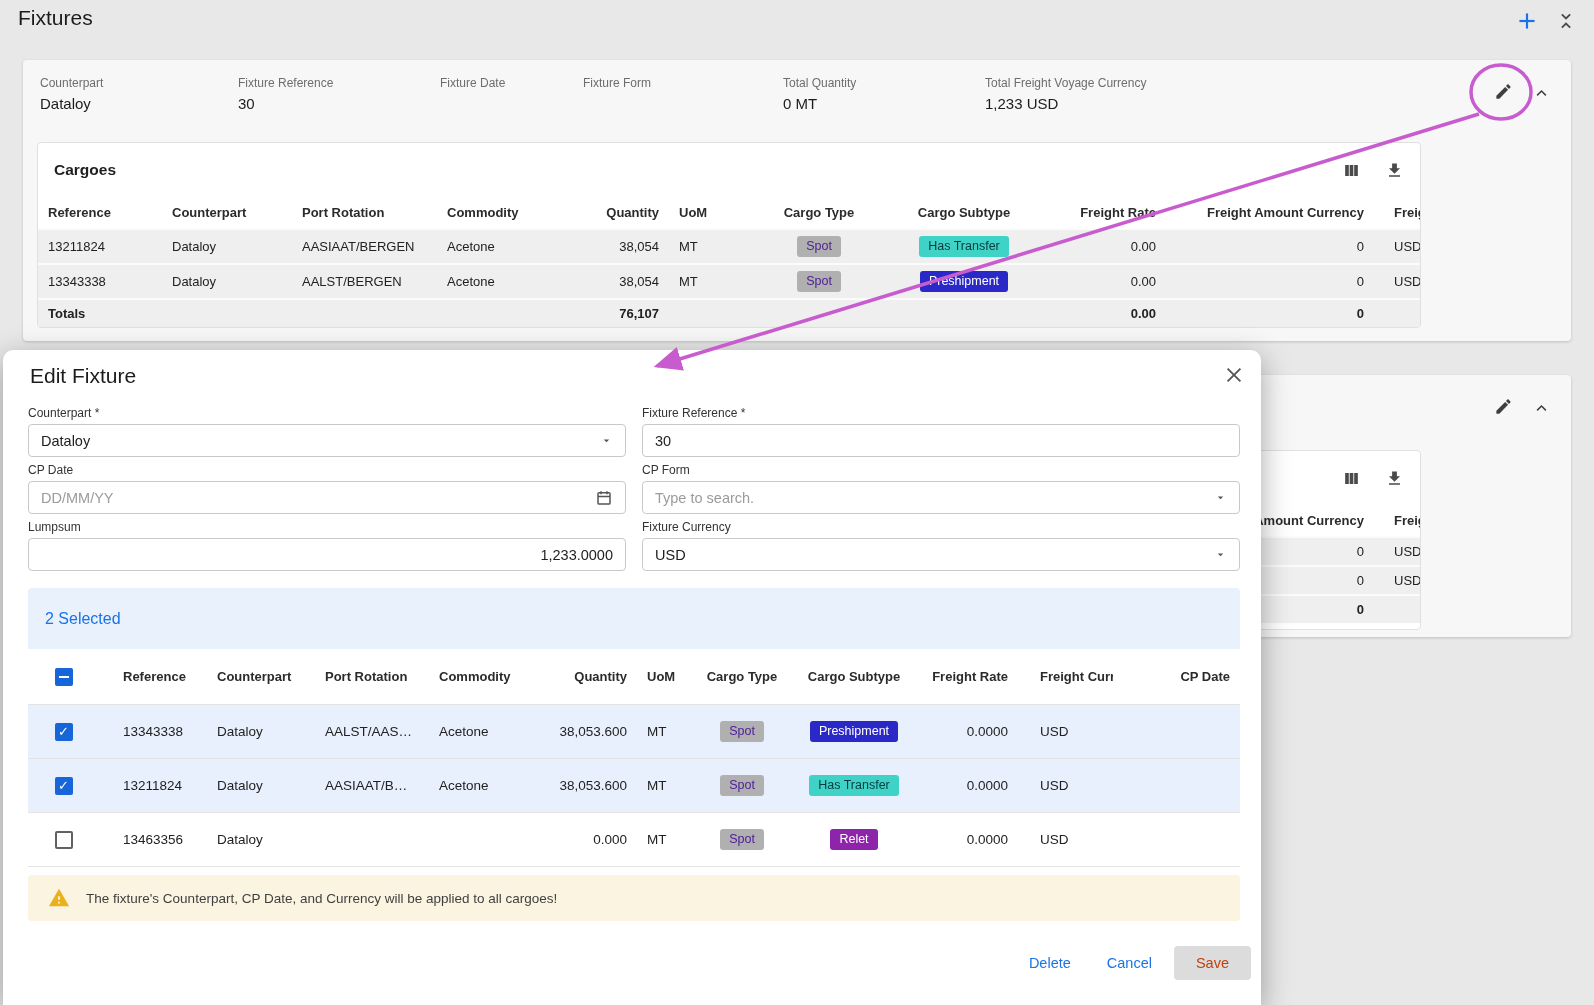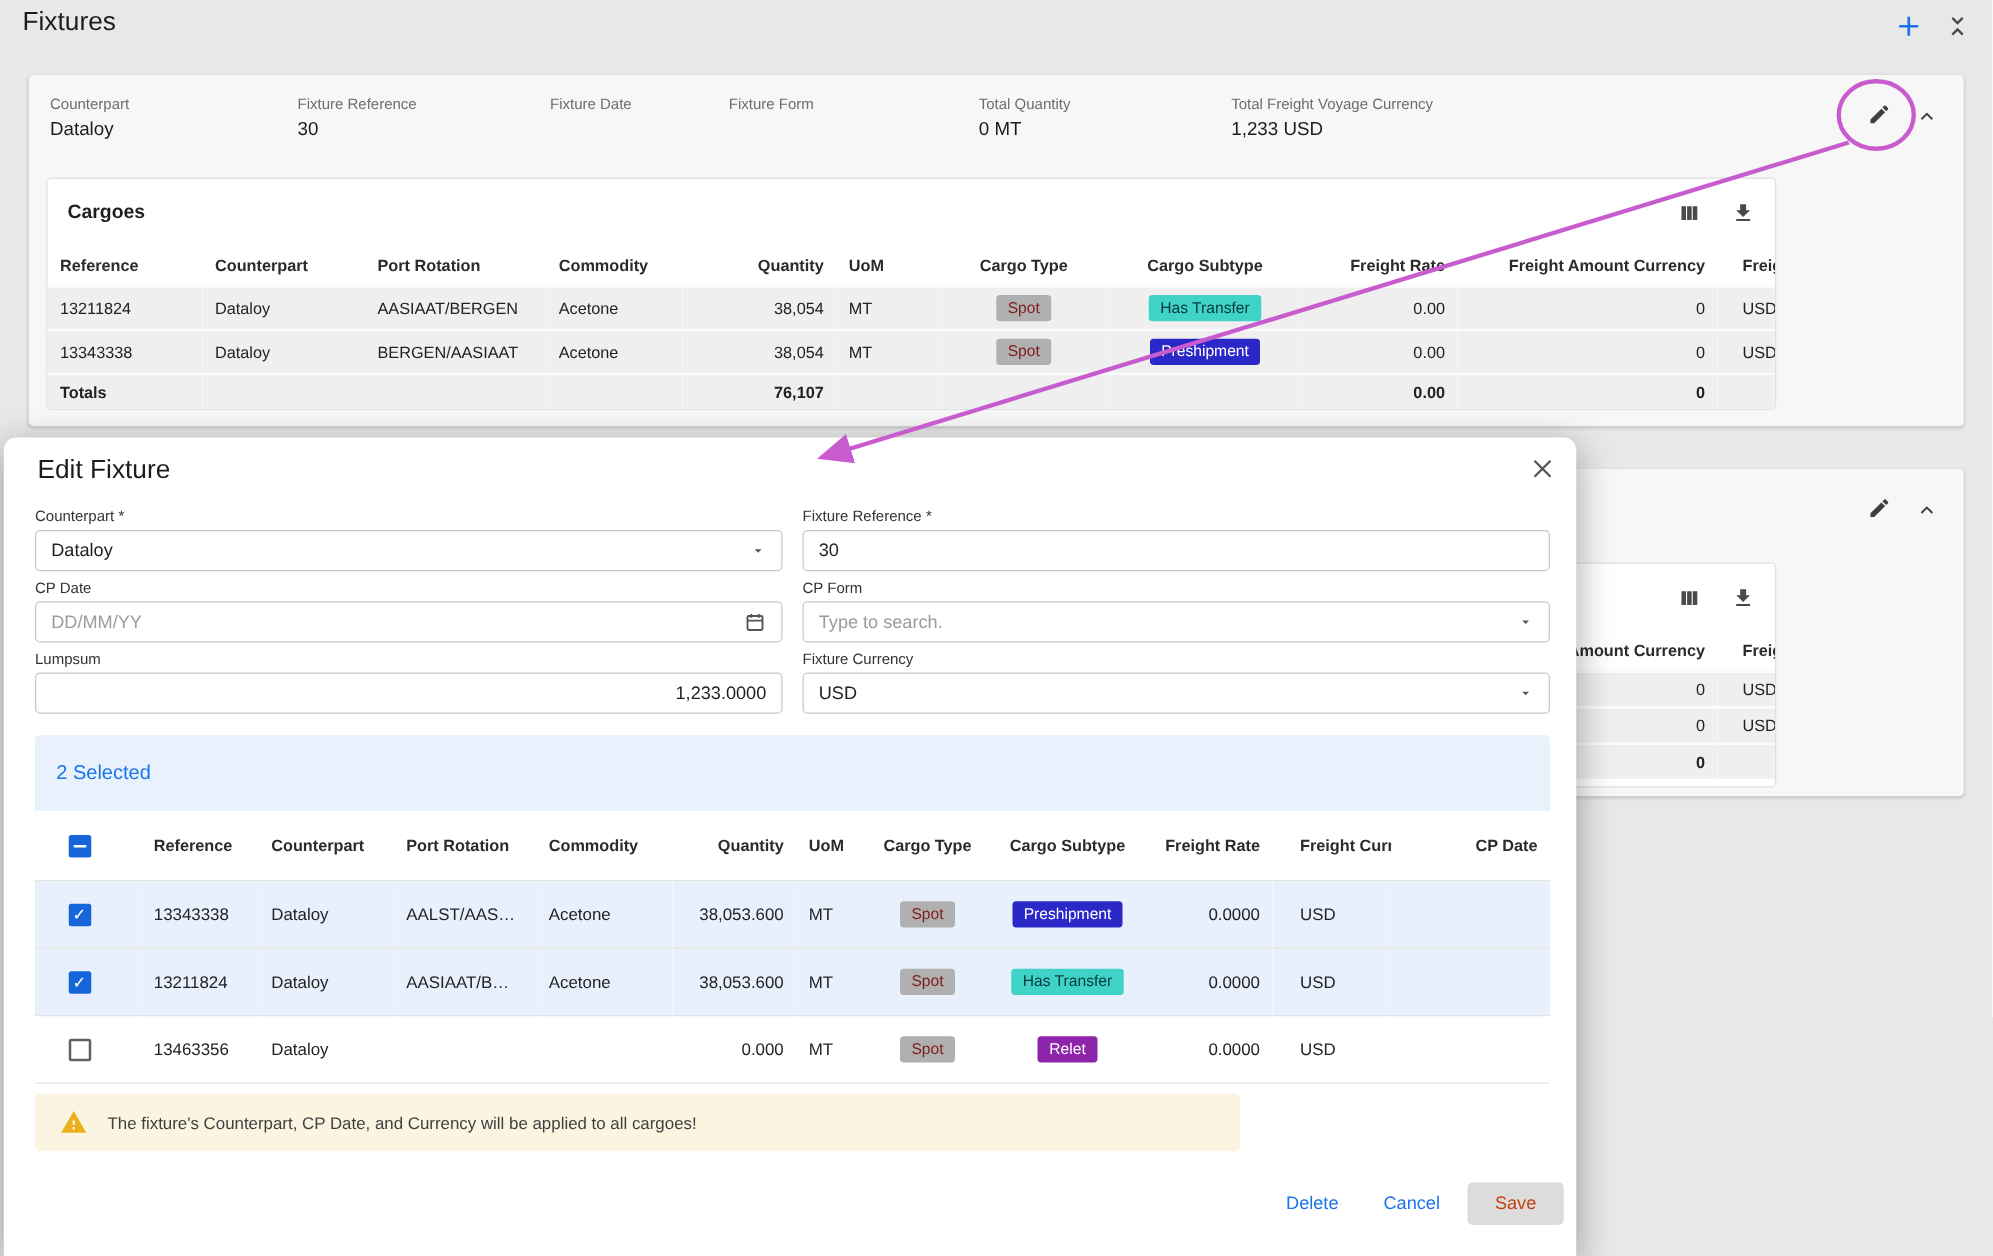--- a/index.html
+++ b/index.html
@@ -31,21 +31,21 @@
   .panel-title { font-size:15.5px; font-weight:700; color:#1f1f1f; }
   .panel-icons { margin-left:auto; display:flex; gap:24px; color:#555; }
 
   .tbl { width:100%; border-collapse:collapse; table-layout:fixed; font-size:13px; color:#222; }
   .tbl th { font-weight:700; text-align:left; padding:8px 10px; color:#2b2b2b; white-space:nowrap; overflow:hidden; }
   .tbl td { padding:6px 10px; background:#efefef; border-top:2px solid #fbfbfb; white-space:nowrap; overflow:hidden; }
   .tbl .r { text-align:right; } .tbl .c { text-align:center; } .tbl .fc { padding-left:20px; }
   .tbl tr.totals td { font-weight:700; }
 
   .chip { display:inline-block; padding:3px 9px; border-radius:3px; font-size:12.5px; line-height:15px; }
-  .chip-gray   { background:#b0b0b0; color:#7f1d1d; }
+  .chip-gray   { background:#b0b0b0; color:#4c1d95; }
   .chip-teal   { background:#3ed3c6; color:#093a3e; }
   .chip-blue   { background:#2b28c8; color:#fff; }
   .chip-purple { background:#8e24aa; color:#fff; }
 
   
   .modal { position:absolute; left:3px; top:350px; width:1258px; height:655px; background:#fff;
            border-radius:10px 10px 0 0; box-shadow:0 8px 30px rgba(0,0,0,0.35); z-index:10; }
   .modal-title { position:absolute; left:27px; top:14px; font-size:21px; font-weight:500; color:#1c1c1c; }
   .modal-close { position:absolute; right:16px; top:14px; color:#555; }
 
@@ -68,21 +68,21 @@
   .mtbl .r { text-align:right; } .mtbl .c { text-align:center; } .mtbl .fc { padding-left:22px; }
   .mtbl tr.row-sel td { background:#e9f0fd; }
   .cbcell { padding-left:27px !important; }
   .cb { width:18px; height:18px; border-radius:2px; position:relative; box-sizing:border-box; cursor:pointer; }
   .cb-on  { background:#1766d9; }
   .cb-on::after { content:"\2713"; position:absolute; left:3px; top:1px; color:#fff; font-size:13px; font-weight:700; }
   .cb-ind { background:#1766d9; }
   .cb-ind::after { content:""; position:absolute; left:4px; top:8px; width:10px; height:2.5px; background:#fff; }
   .cb-off { background:#fff; border:2px solid #616161; }
 
-  .warn { position:absolute; left:25px; top:525px; width:964px; height:46px; background:#fbf4e1; border-radius:4px;
+  .warn { position:absolute; left:25px; top:525px; width:1212px; height:46px; background:#fbf4e1; border-radius:4px;
           display:flex; align-items:center; padding:0 20px; box-sizing:border-box; font-size:13.5px; color:#3f3f3f; }
   .warn-icon { display:inline-flex; margin-right:16px; }
 
   .actions { position:absolute; right:10px; top:596px; display:flex; align-items:flex-end; gap:8px; }
   .txt-btn { background:none; border:none; color:#1a73e8; font-size:14.5px; padding:9px 14px; font-family:inherit; cursor:pointer; }
   .save-btn { background:#dcdcdc; border:none; color:#c2410c; font-size:14.5px; padding:9px 22px; border-radius:4px; font-family:inherit; }
 
   .annotation { position:absolute; left:0; top:0; z-index:50; pointer-events:none; }
 </style>
 </head>
@@ -197,21 +197,21 @@
             <td>MT</td>
             <td class="c"><span class="chip chip-gray">Spot</span></td>
             <td class="c"><span class="chip chip-teal">Has Transfer</span></td>
             <td class="r">0.00</td>
             <td class="r">0</td>
             <td class="fc">USD</td>
           </tr>
           <tr>
             <td>13343338</td>
             <td>Dataloy</td>
-            <td>BERGEN/AASIAAT</td>
+            <td>AALST/BERGEN</td>
             <td>Acetone</td>
             <td class="r">38,054</td>
             <td>MT</td>
             <td class="c"><span class="chip chip-gray">Spot</span></td>
             <td class="c"><span class="chip chip-blue">Preshipment</span></td>
             <td class="r">0.00</td>
             <td class="r">0</td>
             <td class="fc">USD</td>
           </tr>
           <tr class="totals">

